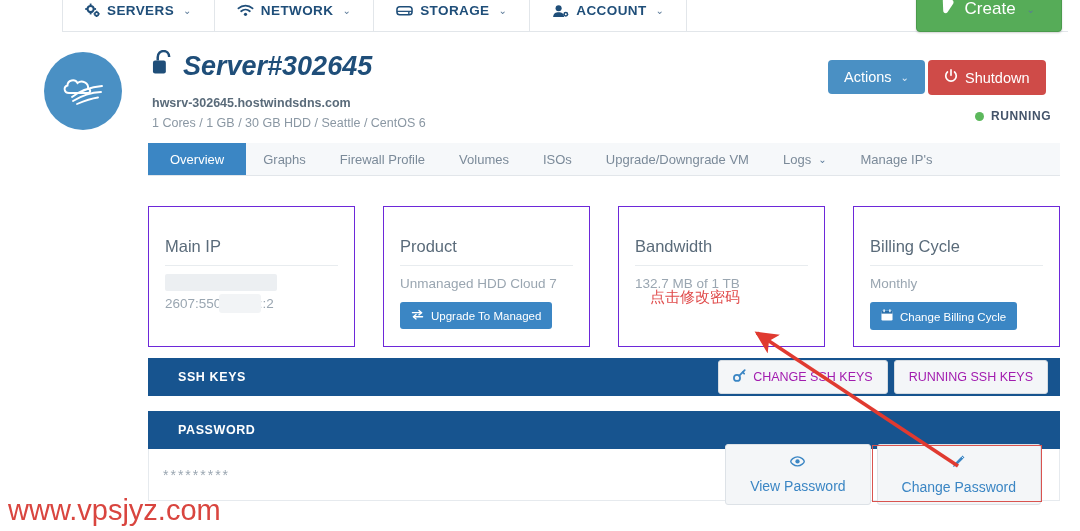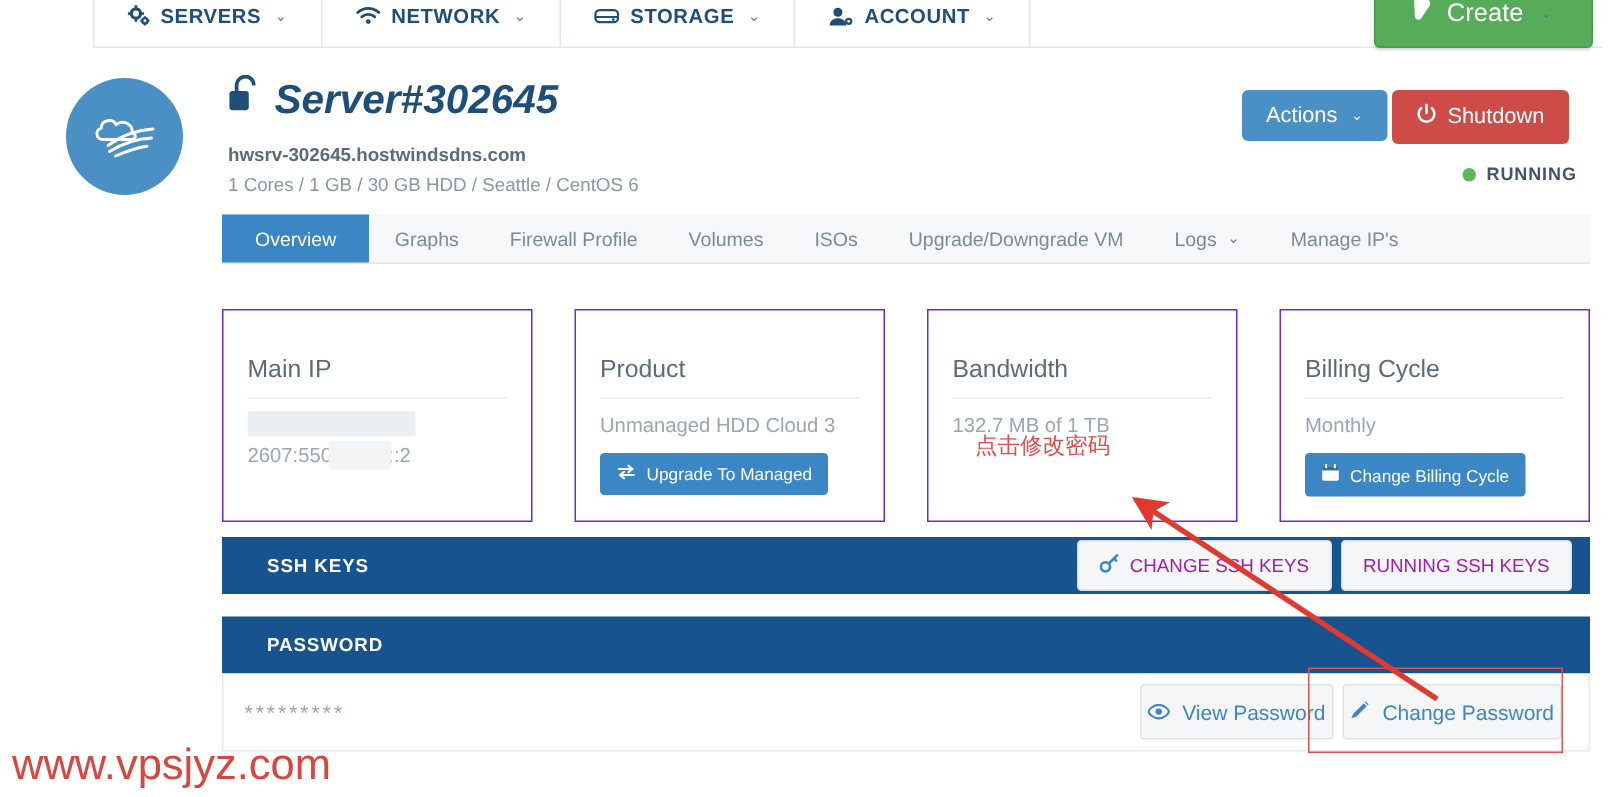--- a/index.html
+++ b/index.html
@@ -135,22 +135,22 @@
   }
   .pw-row {
     position: absolute; left: 148px; top: 449px; width: 912px; height: 52px;
     background: #fff; border: 1px solid #e6eaee; border-top: none;
     display: flex; align-items: center;
   }
   .pw-stars { margin-left: 14px; color: #9aa6b1; font-size: 14px; letter-spacing: 2px; }
   .pw-btns { margin-left: auto; display: flex; gap: 6px; margin-right: 18px; }
   .pw-btn {
     background: #f4f6f8; border: 1px solid #dde2e7; border-radius: 3px;
-    color: #3b86c4; font-size: 14px; padding: 9px 4px;
-    display: flex; align-items: center; gap: 8px; white-space: nowrap;
+    color: #3b86c4; font-size: 14px; padding: 9px 24px;
+    display: flex; align-items: center; gap: 8px; white-space: nowrap; flex-direction: column;
   }
 
   
   .cn-note {
     position: absolute; left: 650px; top: 288px;
     color: #e04b4b; font-size: 15px;
     font-family: "DejaVu Sans", sans-serif;
   }
   .hl-box {
     position: absolute; left: 872px; top: 445px;
@@ -316,21 +316,21 @@
       <div class="card-title">Main IP</div>
       <div class="ip-mask"></div>
       <div class="ip-v6">
         <span>2607:5501::        5fb::2</span>
         <span class="blot"></span>
       </div>
     </div>
 
     <div class="card">
       <div class="card-title">Product</div>
-      <div class="card-val">Unmanaged HDD Cloud 3</div>
+      <div class="card-val">Unmanaged HDD Cloud 7</div>
       <div class="card-btn">
         <span>
           <svg width="13" height="11" viewBox="0 0 14 12" fill="none" stroke="#fff" stroke-width="1.5" stroke-linecap="round">
             <path d="M1.5 4 H11"></path>
               <path d="M8.6 1.6 L11.4 4 L8.6 6.4"></path>
             <path d="M12.5 8.4 H3"></path>
               <path d="M5.4 6 L2.6 8.4 L5.4 10.8"></path>
           </svg>
         </span>
         <span>Upgrade To Managed</span>

